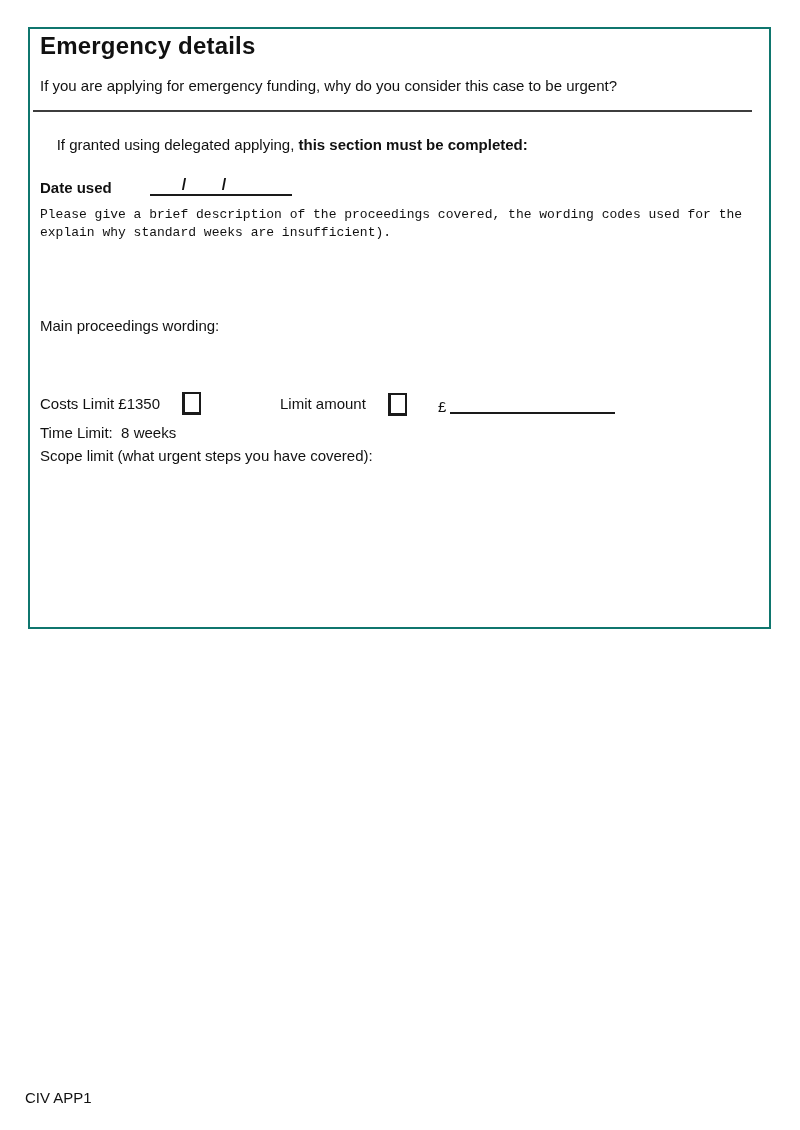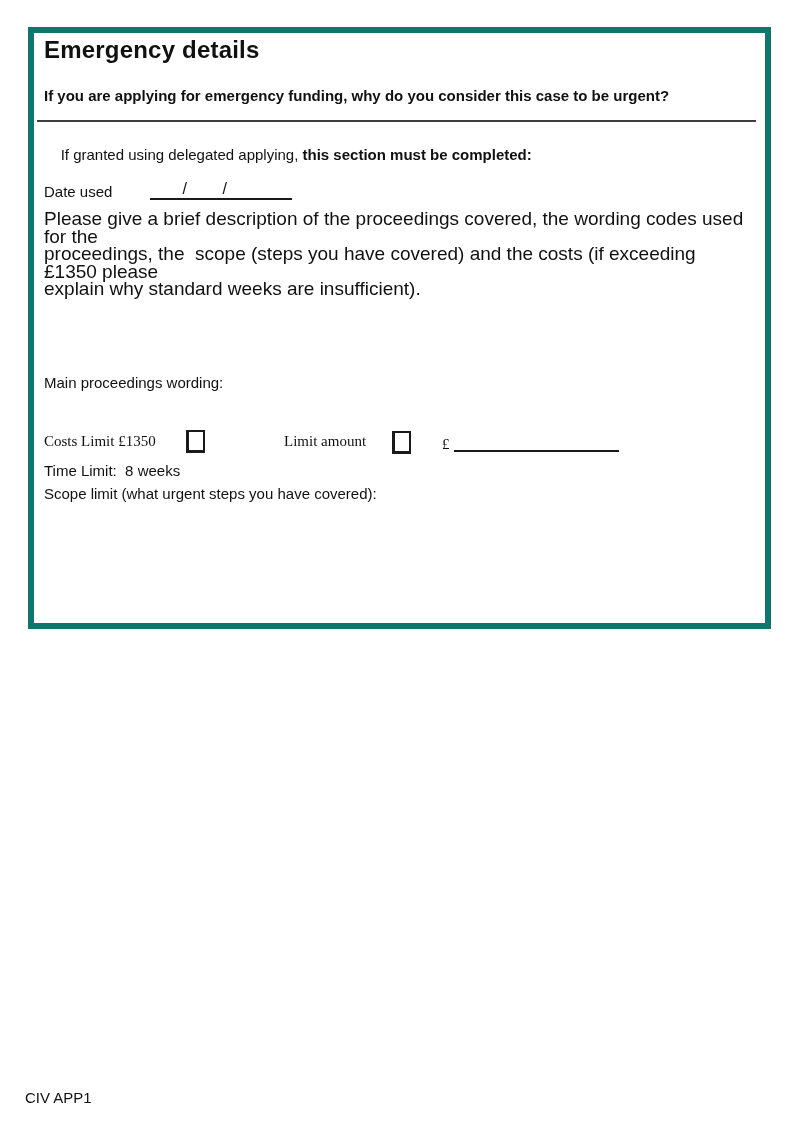--- a/index.html
+++ b/index.html
@@ -16,57 +16,59 @@
     color: #111111;
   }
 
   
   .form-box {
     position: absolute;
     left: 28px;
     top: 27px;
     width: 743px;
     height: 602px;
-    border: 6px solid #0f766e;
+    border: 2px solid #0f766e;
     box-sizing: border-box;
     padding: 0 14px 0 10px;
   }
 
   .section-title {
     margin-top: 4px;
     font-size: 24px;
     font-weight: bold;
     line-height: 26px;
     letter-spacing: 0.2px;
   }
 
   .body-text {
     font-size: 15px;
     line-height: 17px;
     white-space: pre-wrap;
   }
 
-  .urgency-question { margin-top: 24px; font-weight: bold; }
+  .urgency-question { margin-top: 18px; }
 
   .divider {
     margin-top: 16px;
     margin-left: -7px;
     width: 719px;
     height: 2px;
     background: #3d3d3d;
   }
 
   .delegated-line { margin-top: 7px; }
   .delegated-line .bold { font-weight: bold; }
 
   
   .date-row {
+    margin-top: 6px;
     display: flex;
     align-items: flex-end;
     height: 20px;
+    font-weight: bold;
   }
   .date-label {
     font-size: 15px;
     line-height: 17px;
   }
   .date-line {
     position: relative;
     margin-left: 38px;
     width: 142px;
     height: 20px;
@@ -79,33 +81,33 @@
     line-height: 16px;
   }
   .date-line .slash.s1 { left: 32px; }
   .date-line .slash.s2 { left: 72px; }
 
   
   .description {
     margin-top: 10px;
   }
   .description .line {
-    font-size: 19px;
+    font-size: 13px;
     line-height: 17.5px;
     white-space: pre-wrap;
+    font-family: Liberation Mono, monospace;
   }
 
   .main-wording { margin-top: 76px; }
 
   
   .checkbox-row {
     position: relative;
-    margin-top: 38px;
+    margin-top: 57px;
     height: 26px;
-    font-family: Liberation Serif, serif;
   }
   .checkbox-row .cl-label  { position: absolute; left: 0;     top: 4px; }
   .checkbox-row .checkbox {
     position: absolute;
     width: 14px;
     height: 18px;
     border: 2px solid #1a1a1a;
     border-left-width: 3px;
     border-bottom-width: 3px;
     background: #ffffff;
@@ -167,21 +169,20 @@
   <div class="date-row">
     <span class="date-label">Date used</span>
     <span class="date-line">
       <span class="slash s1">/</span>
       <span class="slash s2">/</span>
     </span>
   </div>
 
   <div class="description">
     <div class="line">Please give a brief description of the proceedings covered, the wording codes used for the</div>
-    <div class="line">proceedings, the  scope (steps you have covered) and the costs (if exceeding £1350 please</div>
     <div class="line">explain why standard weeks are insufficient).</div>
   </div>
 
   <div class="body-text main-wording">Main proceedings wording:</div>
 
   <div class="checkbox-row">
     <span class="body-text cl-label">Costs Limit £1350</span>
     <span class="checkbox cb1"></span>
     <span class="body-text oa-label">Limit amount</span>
     <span class="checkbox cb2"></span>

